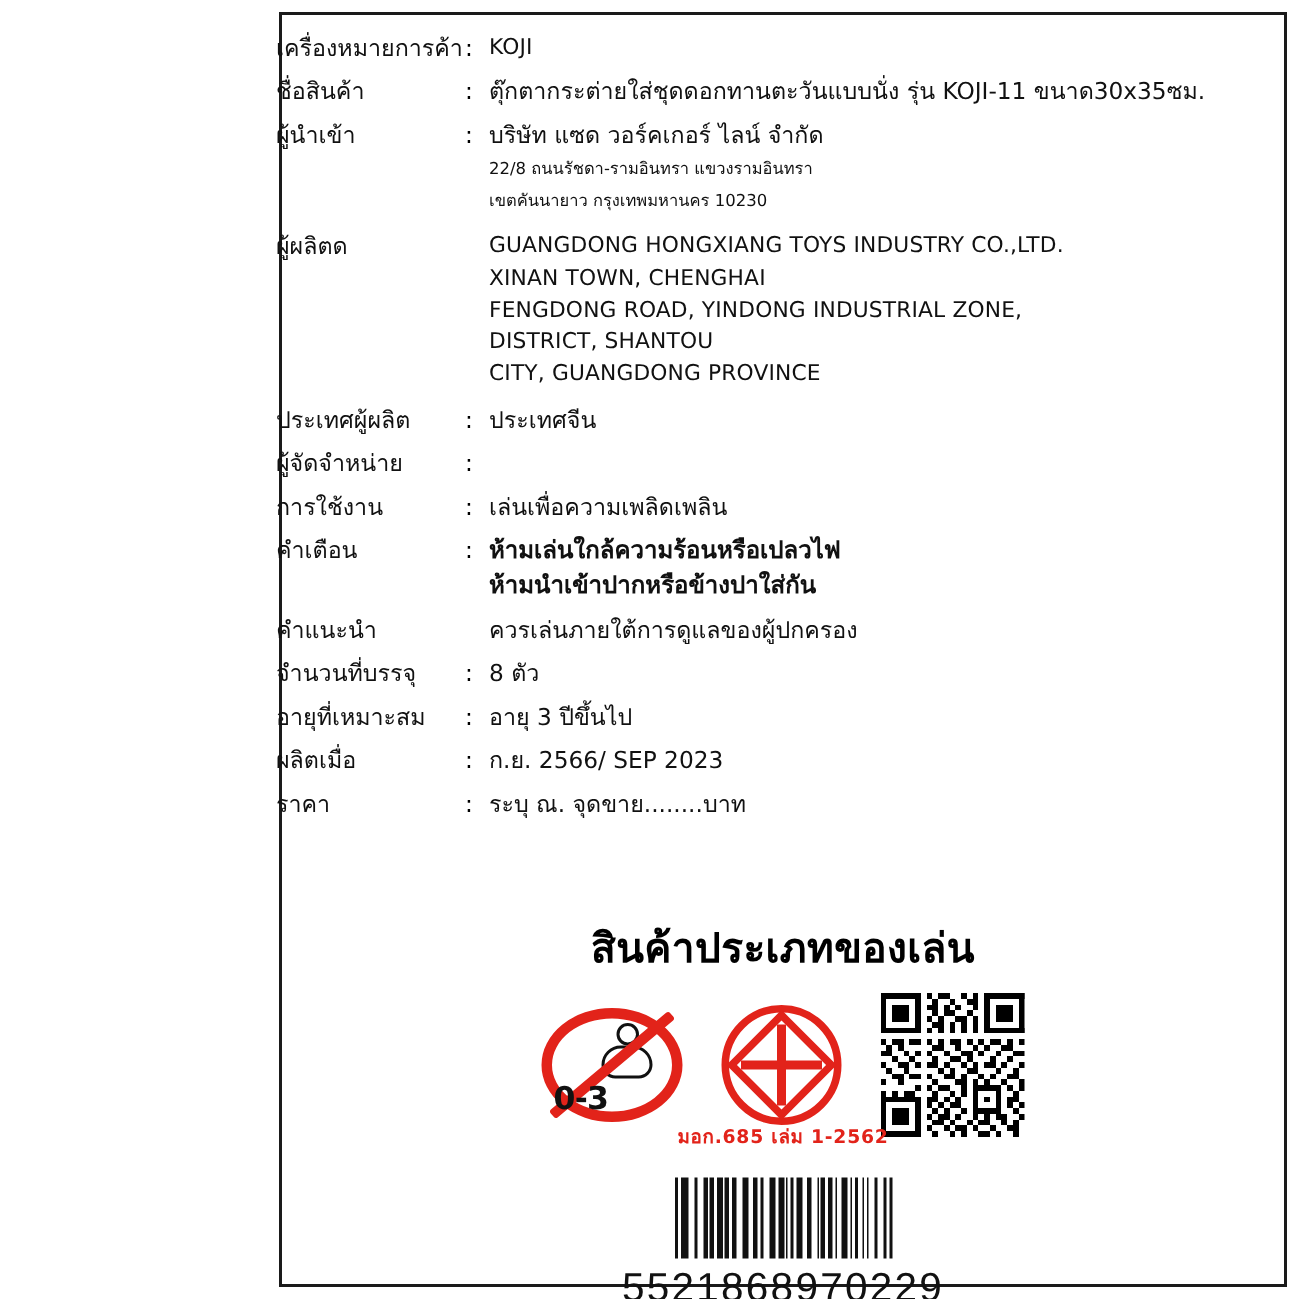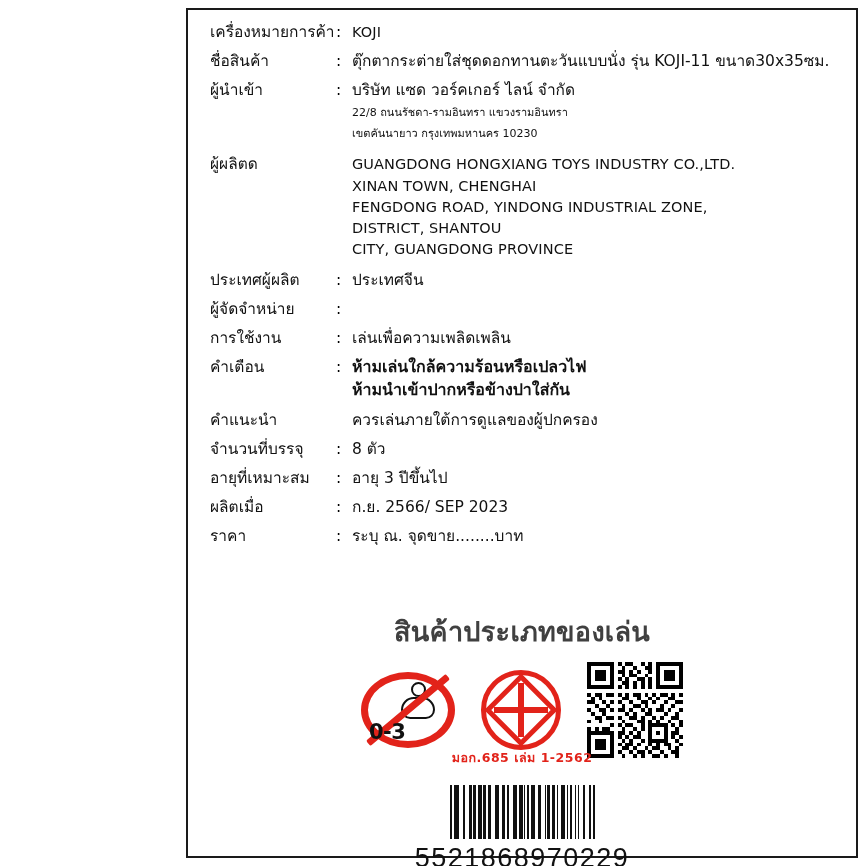--- a/index.html
+++ b/index.html
@@ -29,21 +29,21 @@
     top: 8px;
     width: 672px;
     height: 850px;
     border: 2px solid #1a1a1a;
     box-sizing: border-box;
     background: #ffffff;
   }
 
   .rows {
     position: absolute;
-    left: 210px;
+    left: 184px;
     top: 22px;
     width: 650px;
   }
 
   .row {
     display: flex;
     align-items: flex-start;
     margin-bottom: 9px;
   }
   .row.tight { margin-bottom: 2px; }
@@ -90,21 +90,21 @@
   .gap-md { height: 10px; }
 
   .headline {
     position: absolute;
     left: 186px;
     top: 610px;
     width: 672px;
     text-align: center;
     font-size: 27px;
     font-weight: bold;
-    color: #404040;
+    color: #000000;
     letter-spacing: 0.3px;
   }
 
   .marks {
     position: absolute;
     left: 186px;
     top: 662px;
     width: 672px;
     display: flex;
     justify-content: center;

